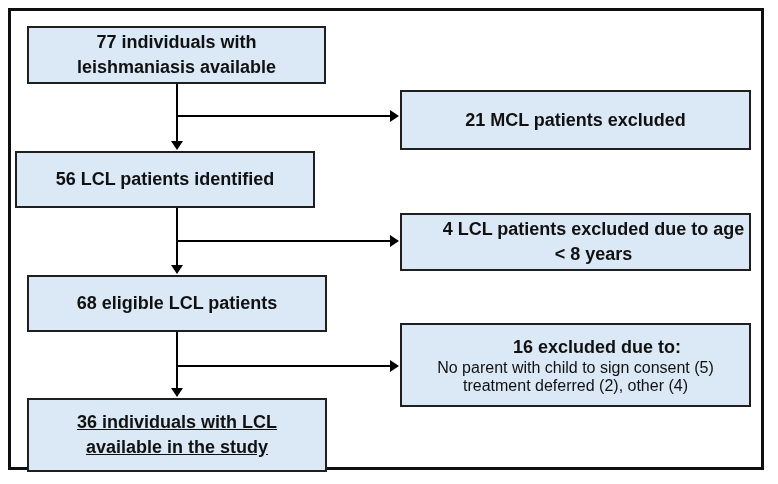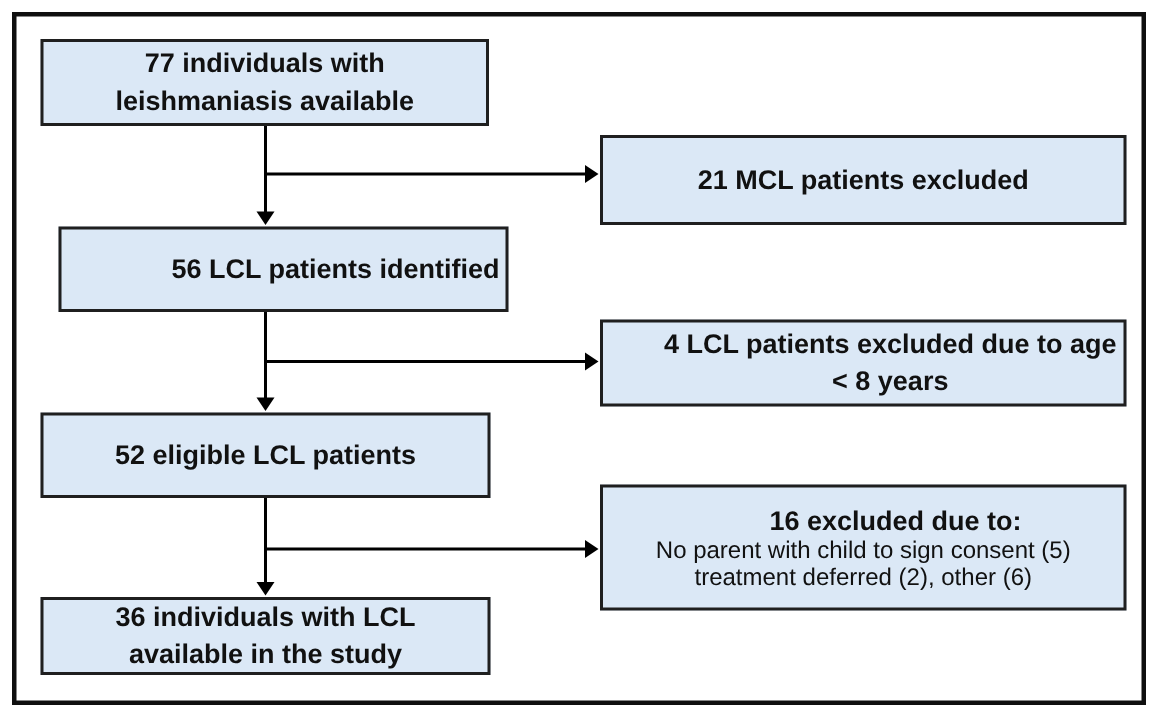--- a/index.html
+++ b/index.html
@@ -59,25 +59,25 @@
     margin-left: 43px;
   }
   .flowbox .detail-line {
     font-weight: 400;
     font-size: 16px;
     line-height: 18px;
     white-space: nowrap;
   }
   #box-screened      { left: 27px;  top: 26px;  width: 299px; height: 58px; }
   #box-mcl-excluded  { left: 400px; top: 90px;  width: 351px; height: 60px; }
-  #box-lcl-identified{ left: 39px;  top: 151px; width: 300px; height: 57px; align-items: flex-end; }
+  #box-lcl-identified{ left: 15px;  top: 151px; width: 300px; height: 57px; }
   #box-age-excluded  { left: 400px; top: 213px; width: 351px; height: 58px; padding-left: 40px; }
   #box-eligible      { left: 27px;  top: 275px; width: 300px; height: 57px; }
   #box-excluded-16   { left: 400px; top: 323px; width: 351px; height: 84px; }
-  #box-included      { left: 27px;  top: 398px; width: 300px; height: 52px; }
+  #box-included      { left: 27px;  top: 398px; width: 300px; height: 74px; text-decoration: underline; }
 </style>
 </head>
 <body>
 
 <div class="canvas">
 
   <div class="frame"></div>
 
   <svg class="connectors" width="778" height="484" viewBox="0 0 778 484" xmlns="http://www.w3.org/2000/svg">
 
@@ -112,27 +112,27 @@
   <div id="box-lcl-identified" class="flowbox">
     <div class="line">56 LCL patients identified</div>
   </div>
 
   <div id="box-age-excluded" class="flowbox">
     <div class="line">4 LCL patients excluded due to age</div>
     <div class="line">&lt; 8 years</div>
   </div>
 
   <div id="box-eligible" class="flowbox">
-    <div class="line">52 eligible LCL patients</div>
+    <div class="line">68 eligible LCL patients</div>
   </div>
 
   <div id="box-excluded-16" class="flowbox">
     <div class="detail-title">16 excluded due to:</div>
     <div class="detail-line">No parent with child to sign consent (5)</div>
-    <div class="detail-line">treatment deferred (2), other (6)</div>
+    <div class="detail-line">treatment deferred (2), other (4)</div>
   </div>
 
   <div id="box-included" class="flowbox">
     <div class="line">36 individuals with LCL</div>
     <div class="line">available in the study</div>
   </div>
 
 </div>
 
 </body></html>

